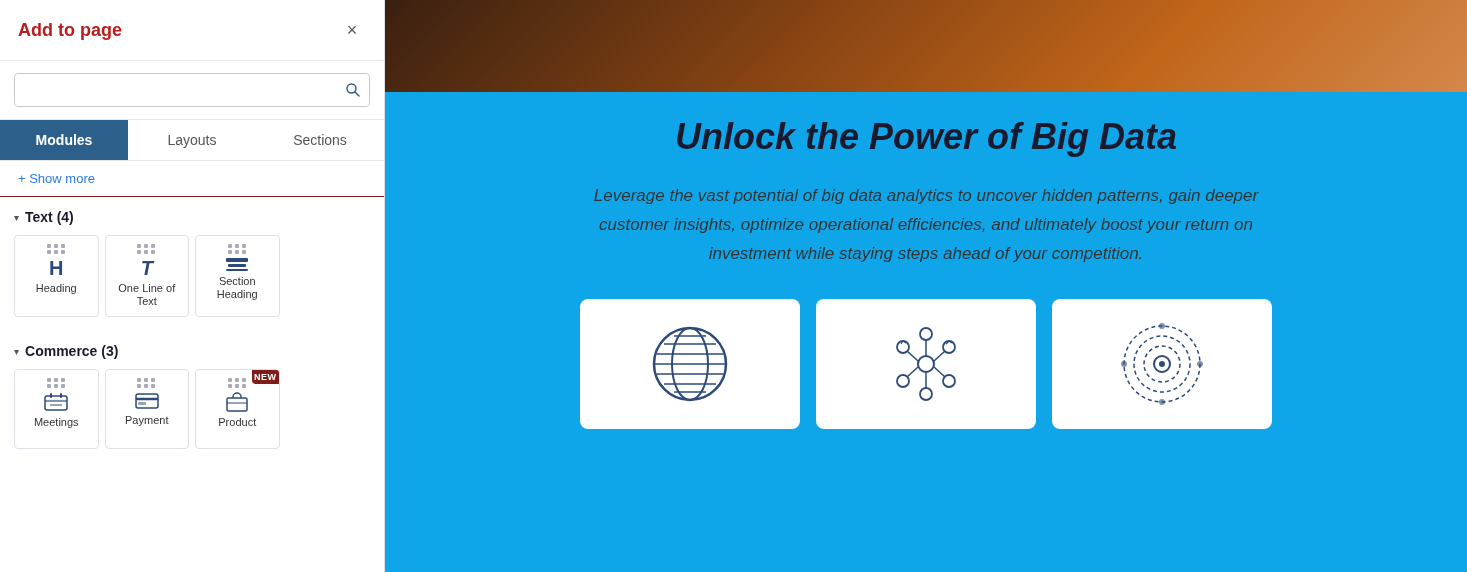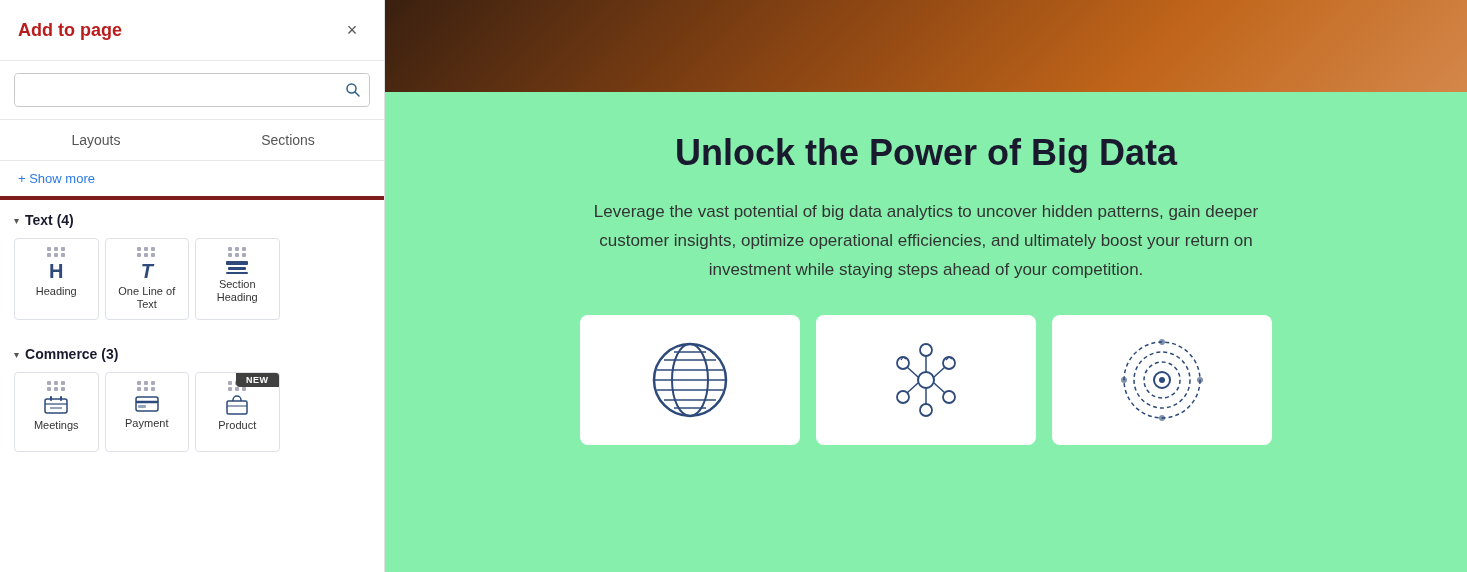--- a/index.html
+++ b/index.html
@@ -94,21 +94,21 @@
     }
     .tab-btn.active {
       background: #2c5f8a;
       color: #fff;
       font-weight: 600;
     }
 
     
     .show-more-row {
       padding: 10px 18px;
-      border-bottom: 4px solid #7f1d1d;
+      border-bottom: 1px solid #7f1d1d;
     }
     .show-more-btn {
       background: none;
       border: none;
       cursor: pointer;
       color: #2c7be5;
       font-size: 13px;
       font-weight: 500;
       display: flex;
       align-items: center;
@@ -208,25 +208,25 @@
       text-align: center;
       line-height: 1.2;
       word-break: break-word;
     }
 
     
     .new-badge {
       position: absolute;
       top: 0;
       right: 0;
-      background: #404040;
+      background: #7f1d1d;
       color: #fff;
       font-size: 9px;
       font-weight: 700;
-      padding: 2px 10px;
+      padding: 2px 2px;
       border-radius: 0 3px 0 4px;
       letter-spacing: 0.5px;
     }
 
     
     .commerce-grid {
       display: grid;
       grid-template-columns: repeat(4, 1fr);
       gap: 6px;
     }
@@ -242,23 +242,24 @@
 
     .hero-image {
       width: 100%;
       height: 92px;
       background: linear-gradient(135deg, #3a2010 0%, #8b4513 40%, #c0651a 70%, #d4874a 100%);
       flex-shrink: 0;
     }
 
     .page-content {
       flex: 1;
-      background: #86efac;
+      background: #0ea5e9;
       overflow: hidden;
-      padding: 40px 80px 20px 80px;
+      padding: 24px 80px 20px 80px;
+      font-style: italic;
     }
 
     .page-heading {
       font-size: 36px;
       font-weight: 800;
       color: #1a1a2e;
       text-align: center;
       margin-bottom: 24px;
     }
 
@@ -316,20 +317,21 @@
       <button class="search-icon-btn">
         <svg width="16" height="16" viewBox="0 0 16 16" fill="none">
           <circle cx="6.5" cy="6.5" r="4.5" stroke="#2c5f8a" stroke-width="1.5"></circle>
           <line x1="10" y1="10" x2="14" y2="14" stroke="#2c5f8a" stroke-width="1.5" stroke-linecap="round"></line>
         </svg>
       </button>
     </div>
   </div>
 
   <div class="tabs-container">
+    <button class="tab-btn active">Modules</button>
     <button class="tab-btn">Layouts</button>
     <button class="tab-btn">Sections</button>
   </div>
 
   <div class="show-more-row">
     <button class="show-more-btn">
       <span>+ Show more</span>
     </button>
   </div>
 

